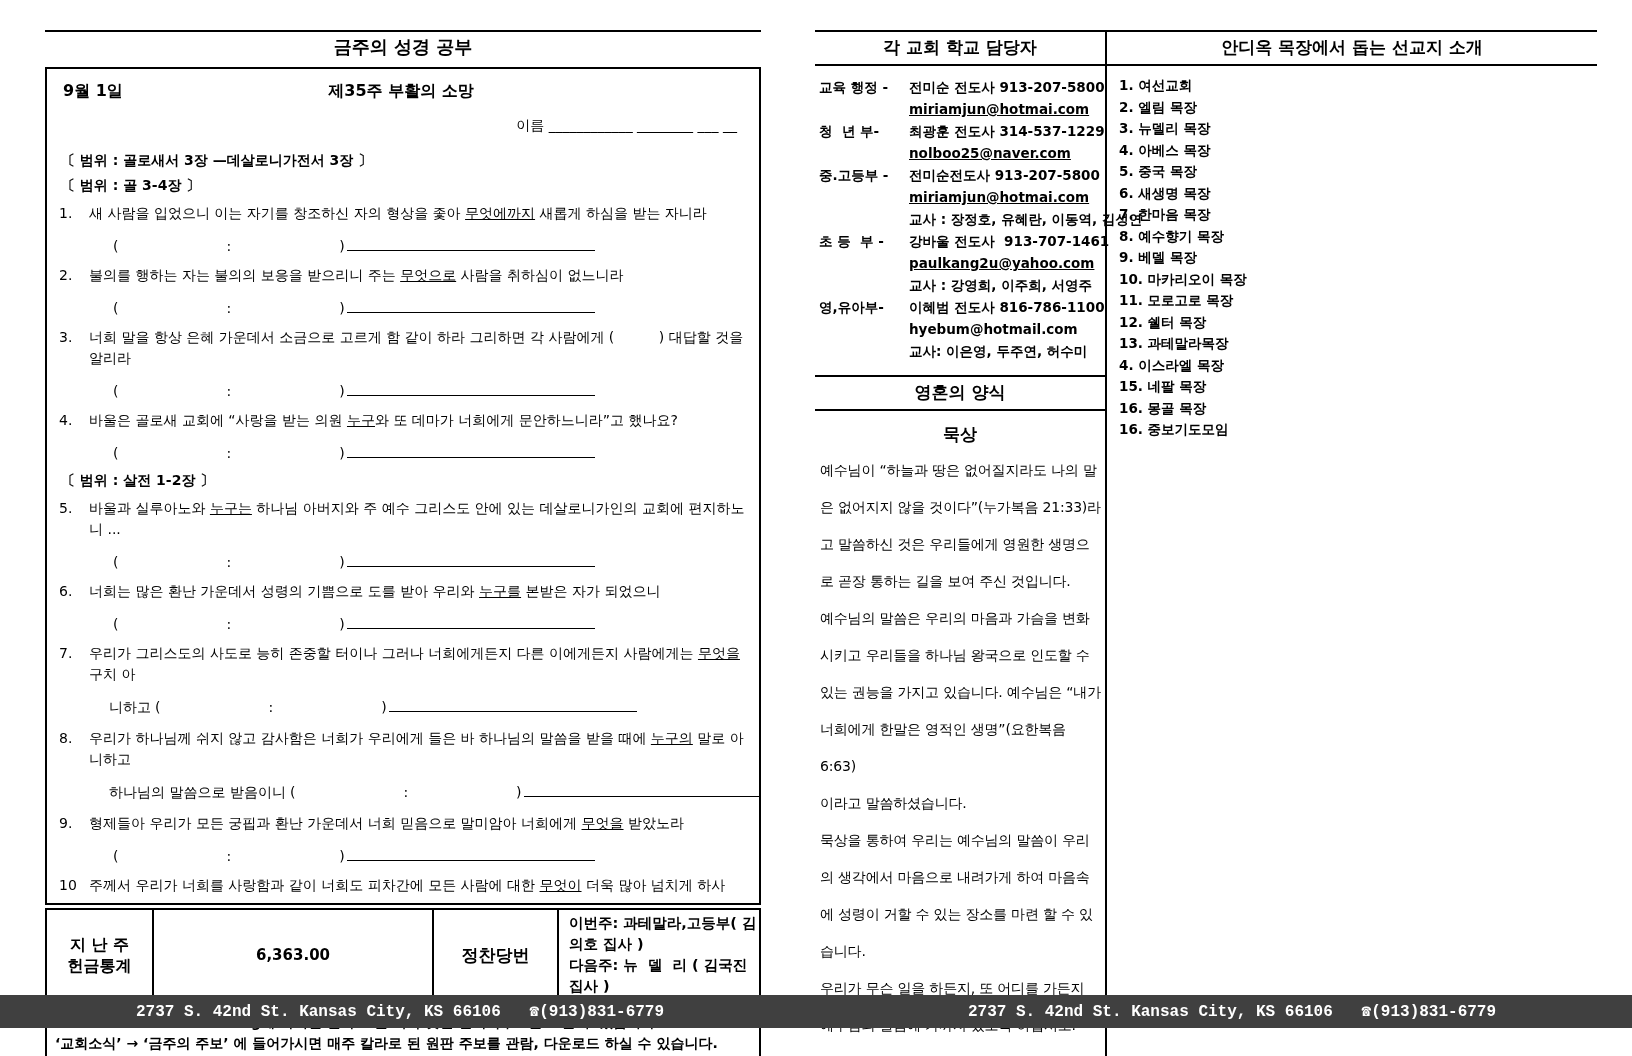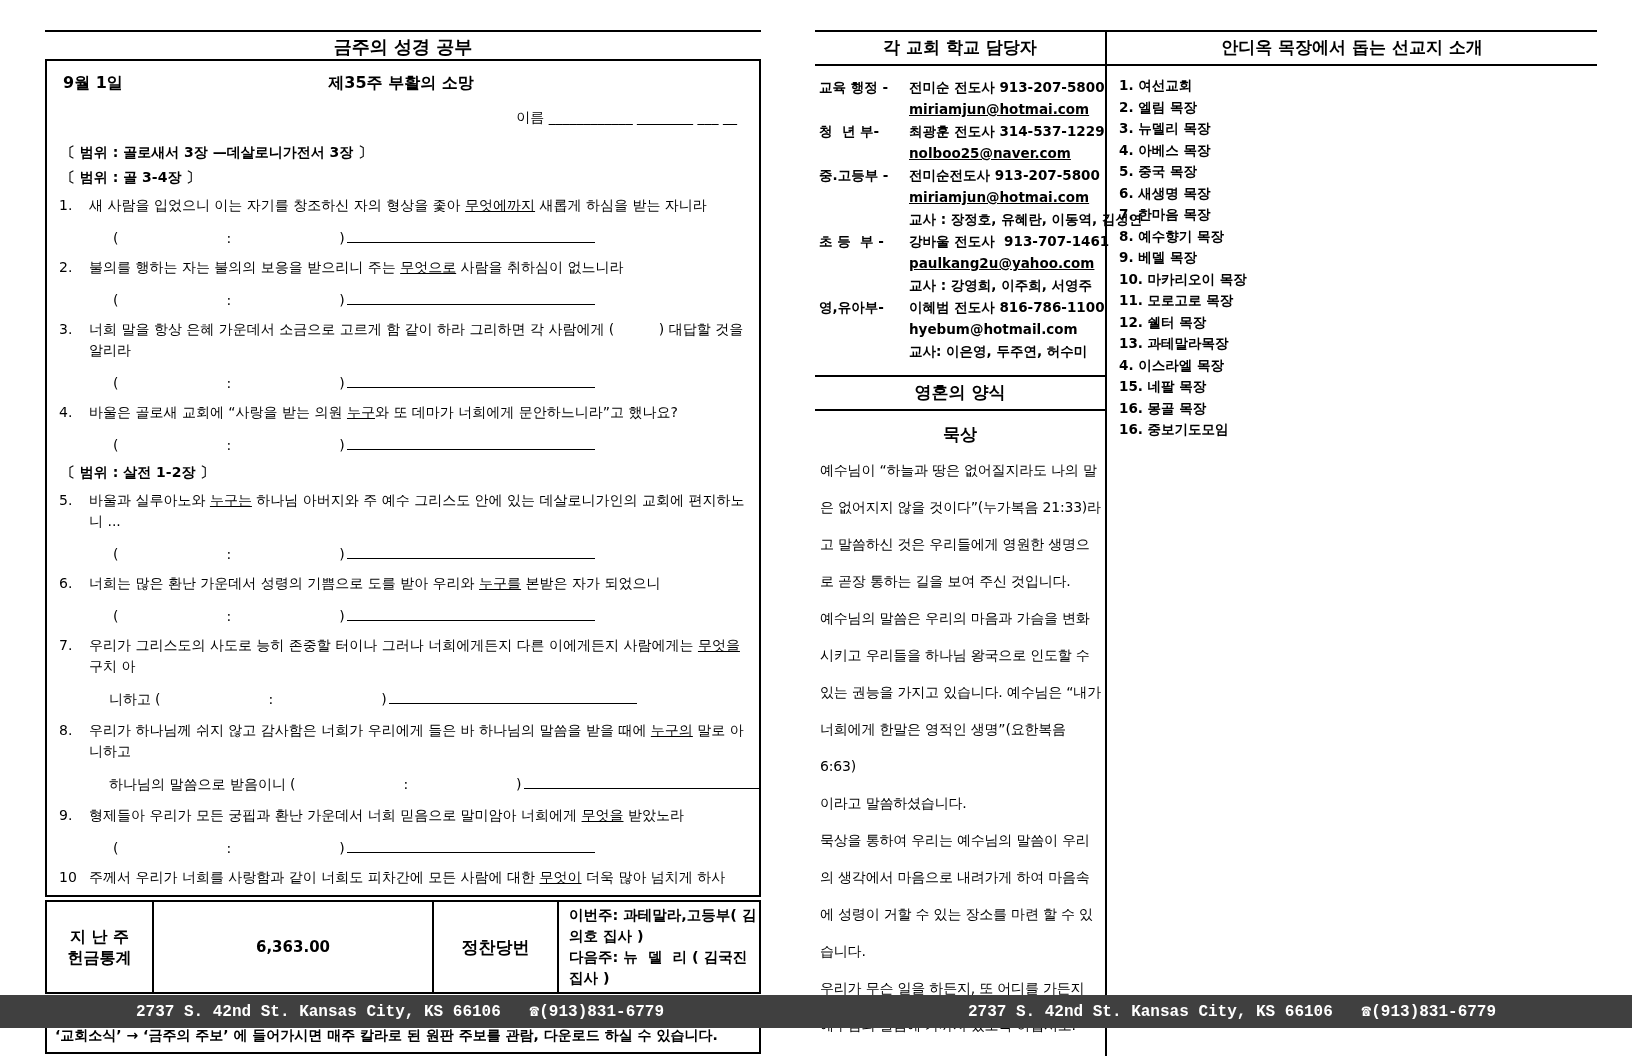--- a/index.html
+++ b/index.html
@@ -3,21 +3,21 @@
 <meta charset="utf-8">
 <style>
   html,body{margin:0;padding:0;}
   body{
     width:1632px;height:1056px;position:relative;background:#fff;color:#000;
     font-family:"DejaVu Sans","Liberation Sans",sans-serif;overflow:hidden;
   }
   
   .left-page{position:absolute;left:45px;top:30px;width:716px;}
   .top-rule{border-top:2.5px solid #000;}
-  .page-title{text-align:center;font-weight:bold;font-size:18px;padding:3px 0 0;}
+  .page-title{text-align:center;font-weight:bold;font-size:18px;padding:3px 0 8px;}
   .main-box{border:2.5px solid #000;height:838px;box-sizing:border-box;
     padding:10px 12px 8px 12px;overflow:hidden;}
   .lesson-row{position:relative;height:30px;font-weight:bold;font-size:16px;}
   .lesson-date{position:absolute;left:4px;top:2px;}
   .lesson-title{position:absolute;left:0;right:4px;top:2px;text-align:center;}
   .name-row{text-align:right;font-size:14px;padding:8px 10px 10px 0;}
   .scope{font-weight:bold;font-size:14px;margin:7px 0 7px 2px;}
   .q-block{margin-top:2px;}
   .q-row{display:flex;font-size:14px;line-height:1.5;margin-top:8px;}
   .q-num{width:30px;flex:0 0 30px;}

